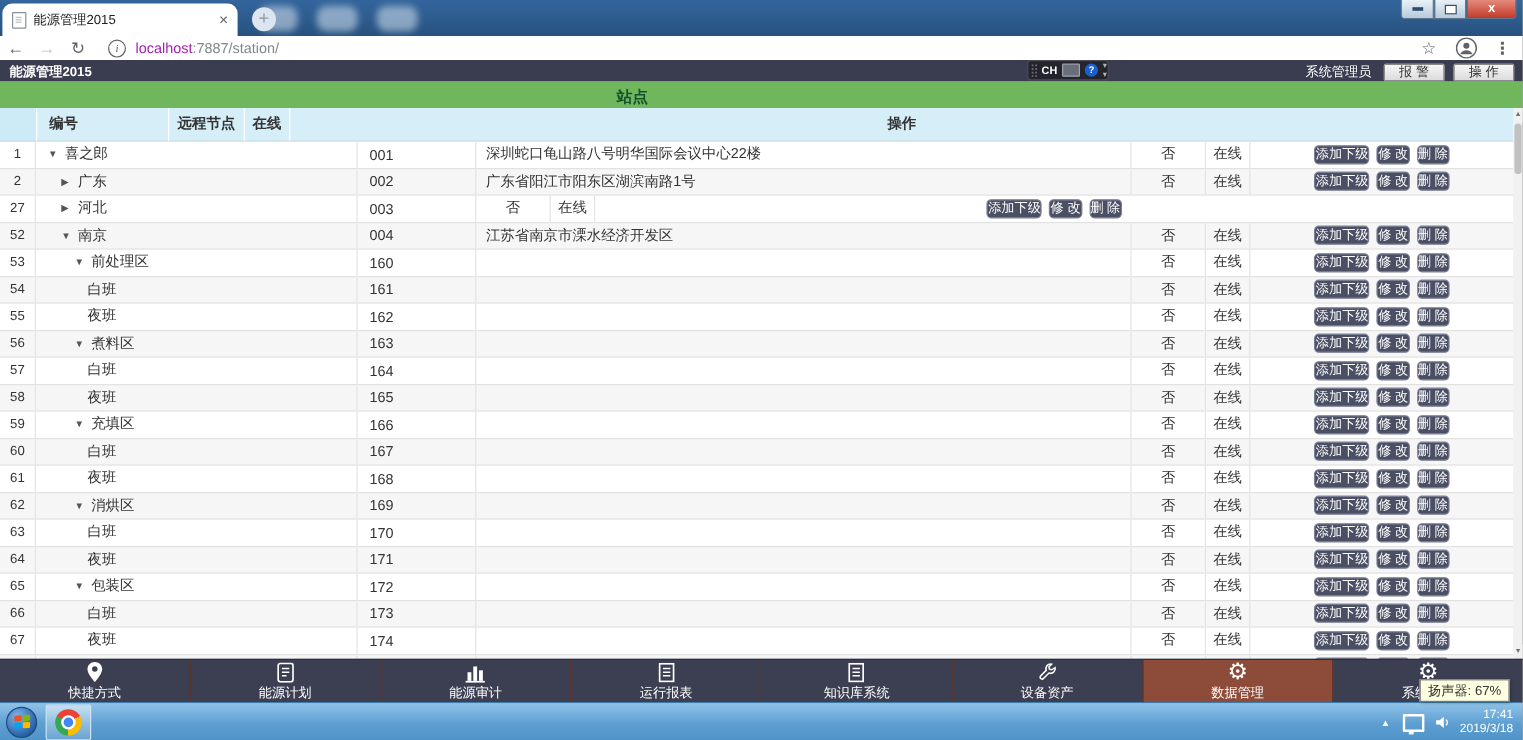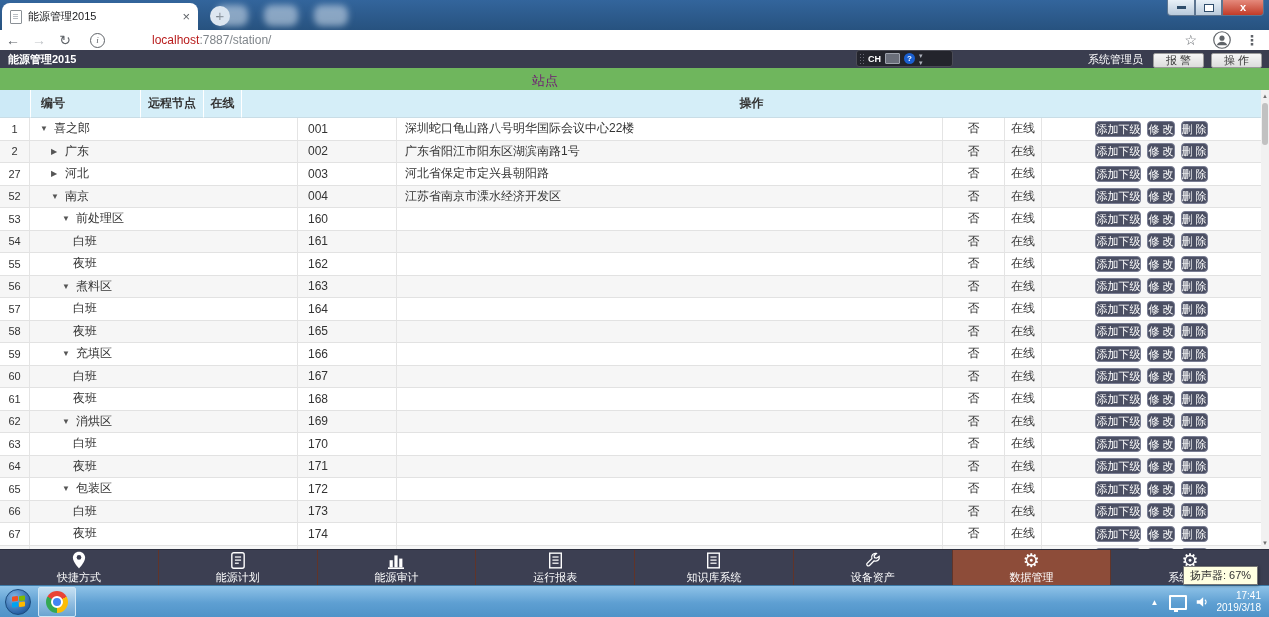--- a/index.html
+++ b/index.html
@@ -32,53 +32,53 @@
   .win-close i{font-style:normal;color:#fff;font-weight:bold;font-size:11px;line-height:11px;}
 
   
   .toolbar{position:absolute;left:0;top:30px;width:1269px;height:20px;background:#fff;
     border-bottom:1px solid #d6d6d6;display:flex;align-items:center;}
   .nav-ico{font-size:14px;color:#5f6368;width:26px;text-align:center;}
   .nav-ico.disabled{color:#c0c4c8;}
   .url-info{width:13px;height:13px;border:1px solid #5f6368;border-radius:50%;color:#5f6368;
     font-size:9px;line-height:13px;text-align:center;margin:0 8px 0 12px;font-style:italic;font-family:"Liberation Serif",serif;}
   .url-text{font-size:12px;color:#80868b;}
-  .url-text b{color:#b91c1c;font-weight:normal;margin-left:39px;}
+  .url-text b{color:#a21caf;font-weight:normal;}
   .toolbar-right{margin-left:auto;display:flex;align-items:center;}
   .star-ico{font-size:14px;color:#5f6368;margin-right:16px;}
   .avatar-ico{width:18px;height:18px;margin-right:14px;}
   .menu-ico{font-size:14px;color:#5f6368;margin-right:10px;font-weight:bold;}
 
   
   .app-header{position:absolute;left:0;top:50px;width:1269px;height:18px;background:#3a3d4f;
     display:flex;align-items:center;}
   .app-title{color:#fff;font-size:11px;font-weight:bold;margin-left:8px;}
   .app-header-right{margin-left:auto;display:flex;align-items:center;}
   .app-user{color:#fff;font-size:11px;margin-right:10px;}
   .btn-light{background:linear-gradient(#f6f6f6,#dcdcdc);border:1px solid #9a9a9a;border-radius:2px;
     color:#333;font-size:11px;height:15px;line-height:13px;padding:0 12px;margin-right:7px;
     font-family:inherit;}
   
-  .ime-bar{position:absolute;left:856px;top:50px;width:97px;height:17px;background:#23242c;
+  .ime-bar{position:absolute;left:856px;top:50px;width:68px;height:17px;background:#23242c;
     border:1px solid #4a4b55;border-radius:3px;display:flex;align-items:center;z-index:40;box-sizing:border-box;}
   .ime-grip{width:6px;height:11px;margin:0 3px 0 2px;
     background-image:radial-gradient(#6a6c78 35%,transparent 36%);background-size:3px 3px;}
   .ime-lang{color:#fff;font-size:9px;font-weight:bold;margin-right:4px;}
   .ime-kbd{width:13px;height:9px;border:1px solid #9ea2ad;border-radius:1px;background:#6a6e7a;margin-right:4px;}
   .ime-help{width:11px;height:11px;border-radius:50%;background:#1a5fd0;color:#fff;font-size:8px;
     line-height:11px;text-align:center;font-weight:bold;margin-right:4px;}
   .ime-opt{color:#aeb2bd;font-size:7px;line-height:7px;}
 
   
   .green-bar{position:absolute;left:0;top:68px;width:1269px;height:22px;background:#6fb65d;}
   .btn-navy{background:#4b4f63;border:1px solid #8084a0;border-radius:4px;color:#fff;
     font-size:11px;height:17px;line-height:15px;padding:0 3px;font-family:inherit;margin-top:48px;}
   .green-back{position:absolute;left:10px;top:2px;}
-  .green-title{position:absolute;left:545px;top:4px;transform:translateX(-50%);
-    color:#701a75;font-size:13px;font-weight:normal;}
+  .green-title{position:absolute;left:527px;top:4px;transform:translateX(-50%);
+    color:#14532d;font-size:13px;font-weight:bold;}
   .green-actions{position:absolute;right:9px;top:2px;display:flex;gap:8px;}
 
   
   .table-area{position:absolute;left:0;top:90px;width:1261px;height:459px;overflow:hidden;background:#fff;}
   .thead{display:flex;height:28px;background:#d5eef8;font-weight:bold;font-size:12px;color:#333;}
   .thead .td{border-right:1px solid #fff;border-bottom:1px solid #c9dde6;display:flex;align-items:center;}
   .tr{display:flex;height:22.5px;box-sizing:border-box;background:#fff;font-size:12px;color:#333;}
   .tr.alt{background:#f6f6f6;}
   .tr .td{border-right:1px solid #e4e4e4;border-bottom:1px solid #e2e2e2;display:flex;align-items:center;box-sizing:border-box;}
   .td{overflow:hidden;white-space:nowrap;}
@@ -255,21 +255,20 @@
             <button class="btn-row">删 除</button>
           </div>
         </div>
         <div class="tr">
           <div class="td col-idx">27</div>
           <div class="td col-name" style="padding-left: 21px;">
             <span class="tree-arrow">▶</span>
             <span>河北</span>
           </div>
           <div class="td col-code">003</div>
-          <div class="td col-addr">河北省保定市定兴县朝阳路</div>
           <div class="td col-remote">否</div>
           <div class="td col-online">在线</div>
           <div class="td col-ops">
             <button class="btn-row">添加下级</button>
             <button class="btn-row">修 改</button>
             <button class="btn-row">删 除</button>
           </div>
         </div>
         <div class="tr alt">
           <div class="td col-idx">52</div>

